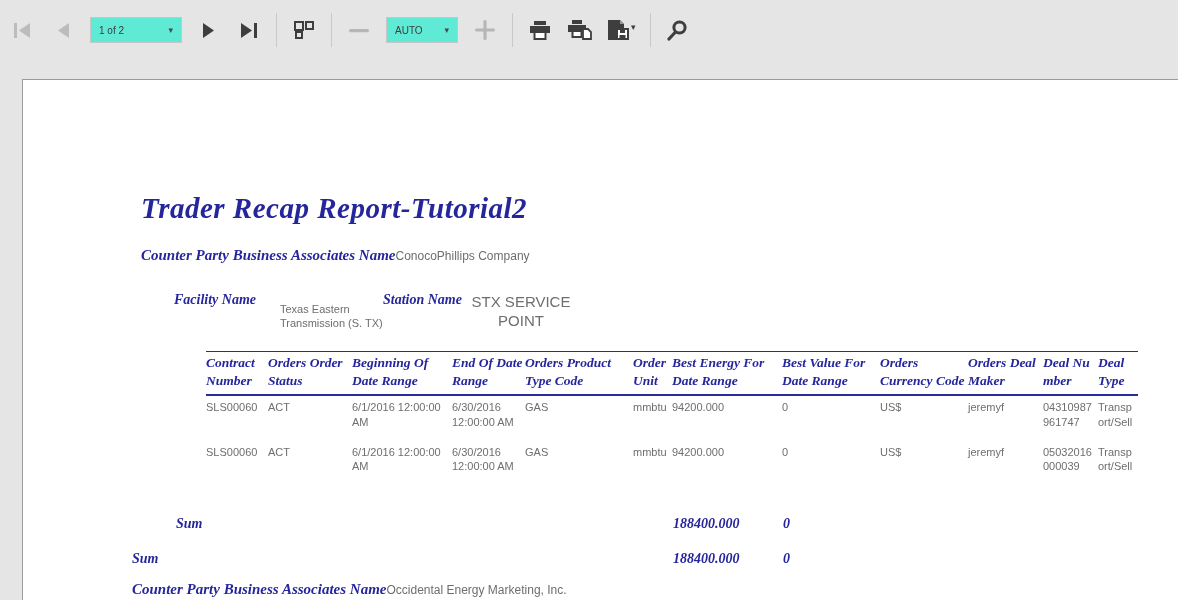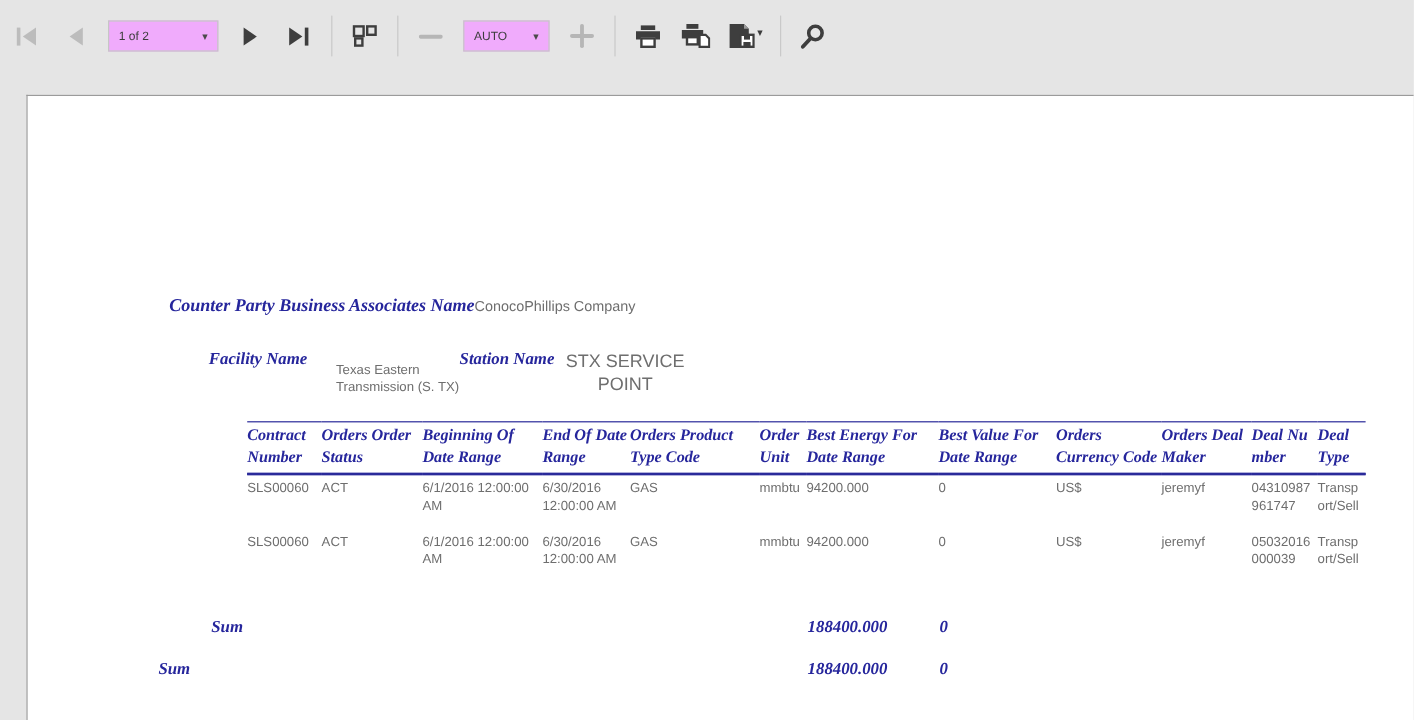--- a/index.html
+++ b/index.html
@@ -23,21 +23,21 @@
     display: flex; align-items: center; justify-content: center;
     width: 26px; height: 26px;
     cursor: pointer;
   }
   .tb-sep {
     width: 1px; height: 34px;
     background: #c9c9c9;
   }
   .tb-select {
     display: flex; align-items: center;
-    background: #f0abfc;
+    background: #5eead4;
     border: 1px solid #c6c6c6;
     height: 26px;
     padding: 0 8px;
     font-size: 10px;
     color: #3c3c3c;
     cursor: pointer;
   }
   .tb-select .caret {
     margin-left: auto;
     font-size: 9px; color: #4a4a4a;
@@ -239,20 +239,21 @@
       <svg width="21" height="21" viewBox="0 0 21 21">
         <circle cx="12.5" cy="7.5" r="5.6" fill="none" stroke="#3e3e3e" stroke-width="3"></circle>
         <line x1="8" y1="12.5" x2="2" y2="19" stroke="#3e3e3e" stroke-width="3.2" stroke-linecap="round"></line>
       </svg>
     </span>
   </div>
 </div>
 
 <div class="page">
 
+  <div class="report-title serif-navy">Trader Recap Report-Tutorial2</div>
 
   <div class="group-line1">
     <span class="serif-navy">Counter Party Business Associates Name</span><span class="gray-val">ConocoPhillips Company</span>
   </div>
 
   <div class="fac-row">
     <span class="fac-label serif-navy">Facility Name</span>
     <span class="fac-value gray-val">Texas Eastern Transmission (S. TX)</span>
     <span class="sta-label serif-navy">Station Name</span>
     <span class="sta-value gray-val">STX SERVICE POINT</span>
@@ -326,14 +327,17 @@
     <span class="sum-val-1">188400.000</span>
     <span class="sum-val-2">0</span>
   </div>
 
   <div class="sum-row sum-facility serif-navy">
     <span class="sum-label">Sum</span>
     <span class="sum-val-1">188400.000</span>
     <span class="sum-val-2">0</span>
   </div>
 
+  <div class="group-line2">
+    <span class="serif-navy">Counter Party Business Associates Name</span><span class="gray-val">Occidental Energy Marketing, Inc.</span>
+  </div>
 
 </div>
 
 </body></html>

